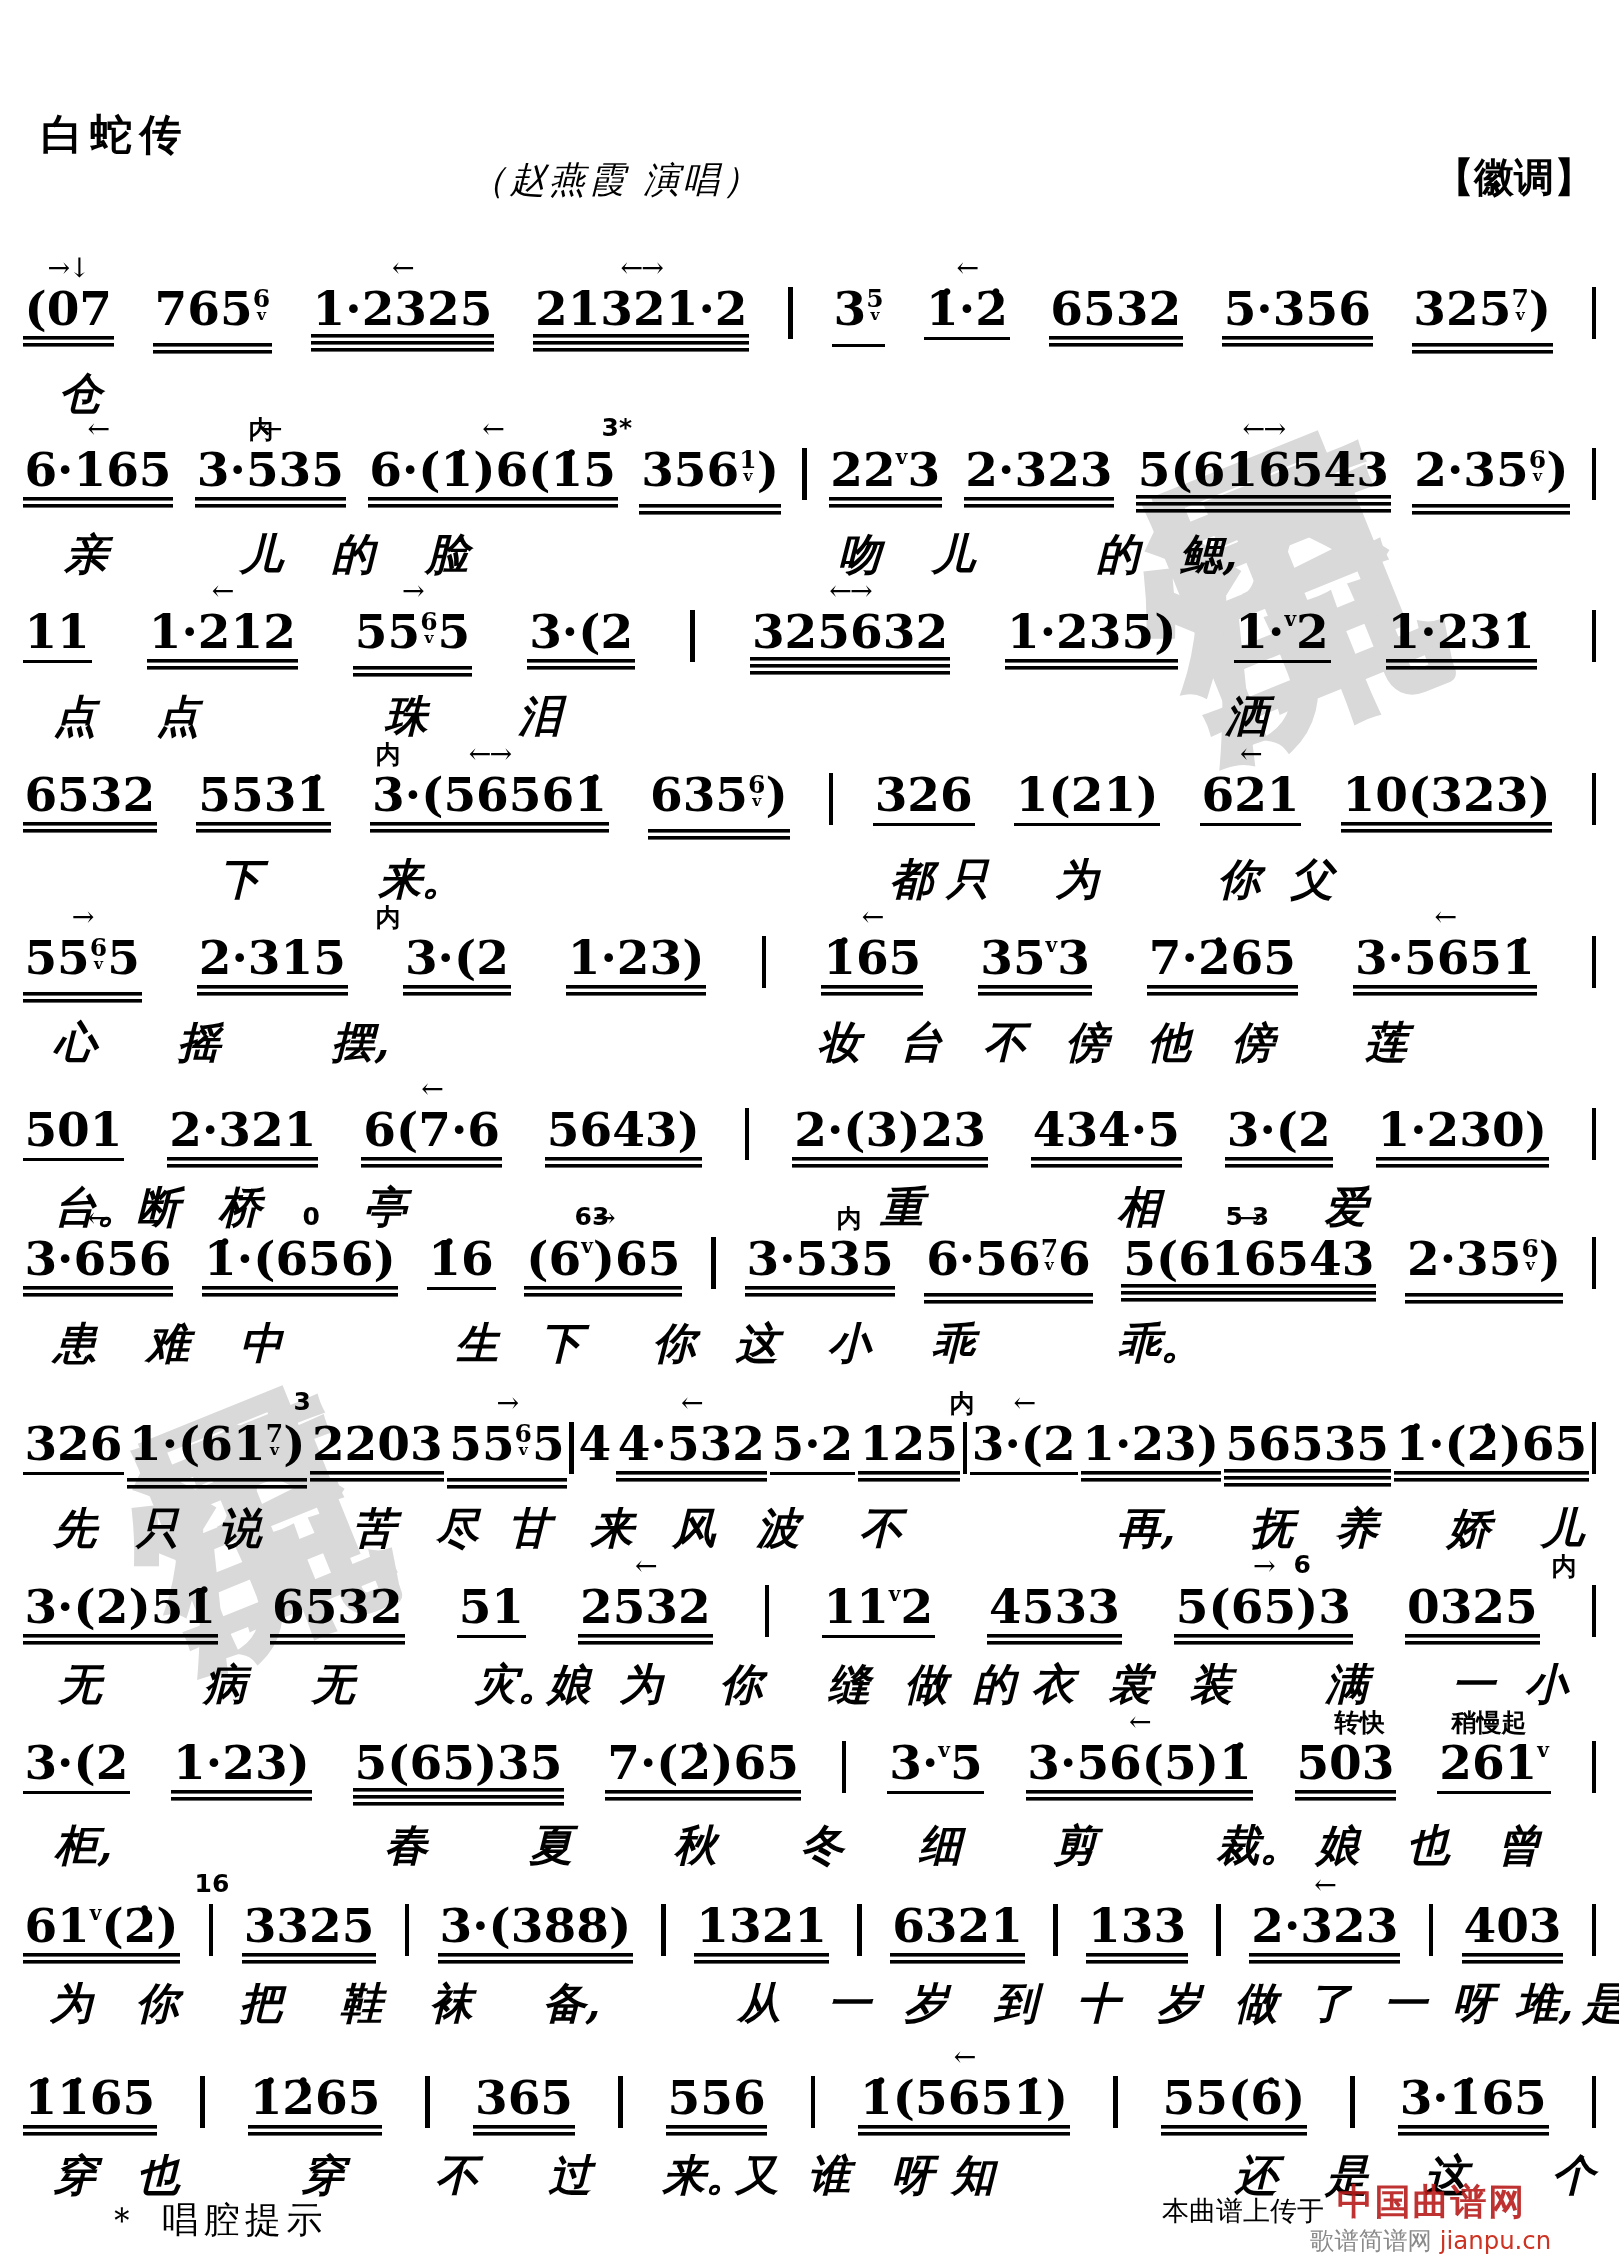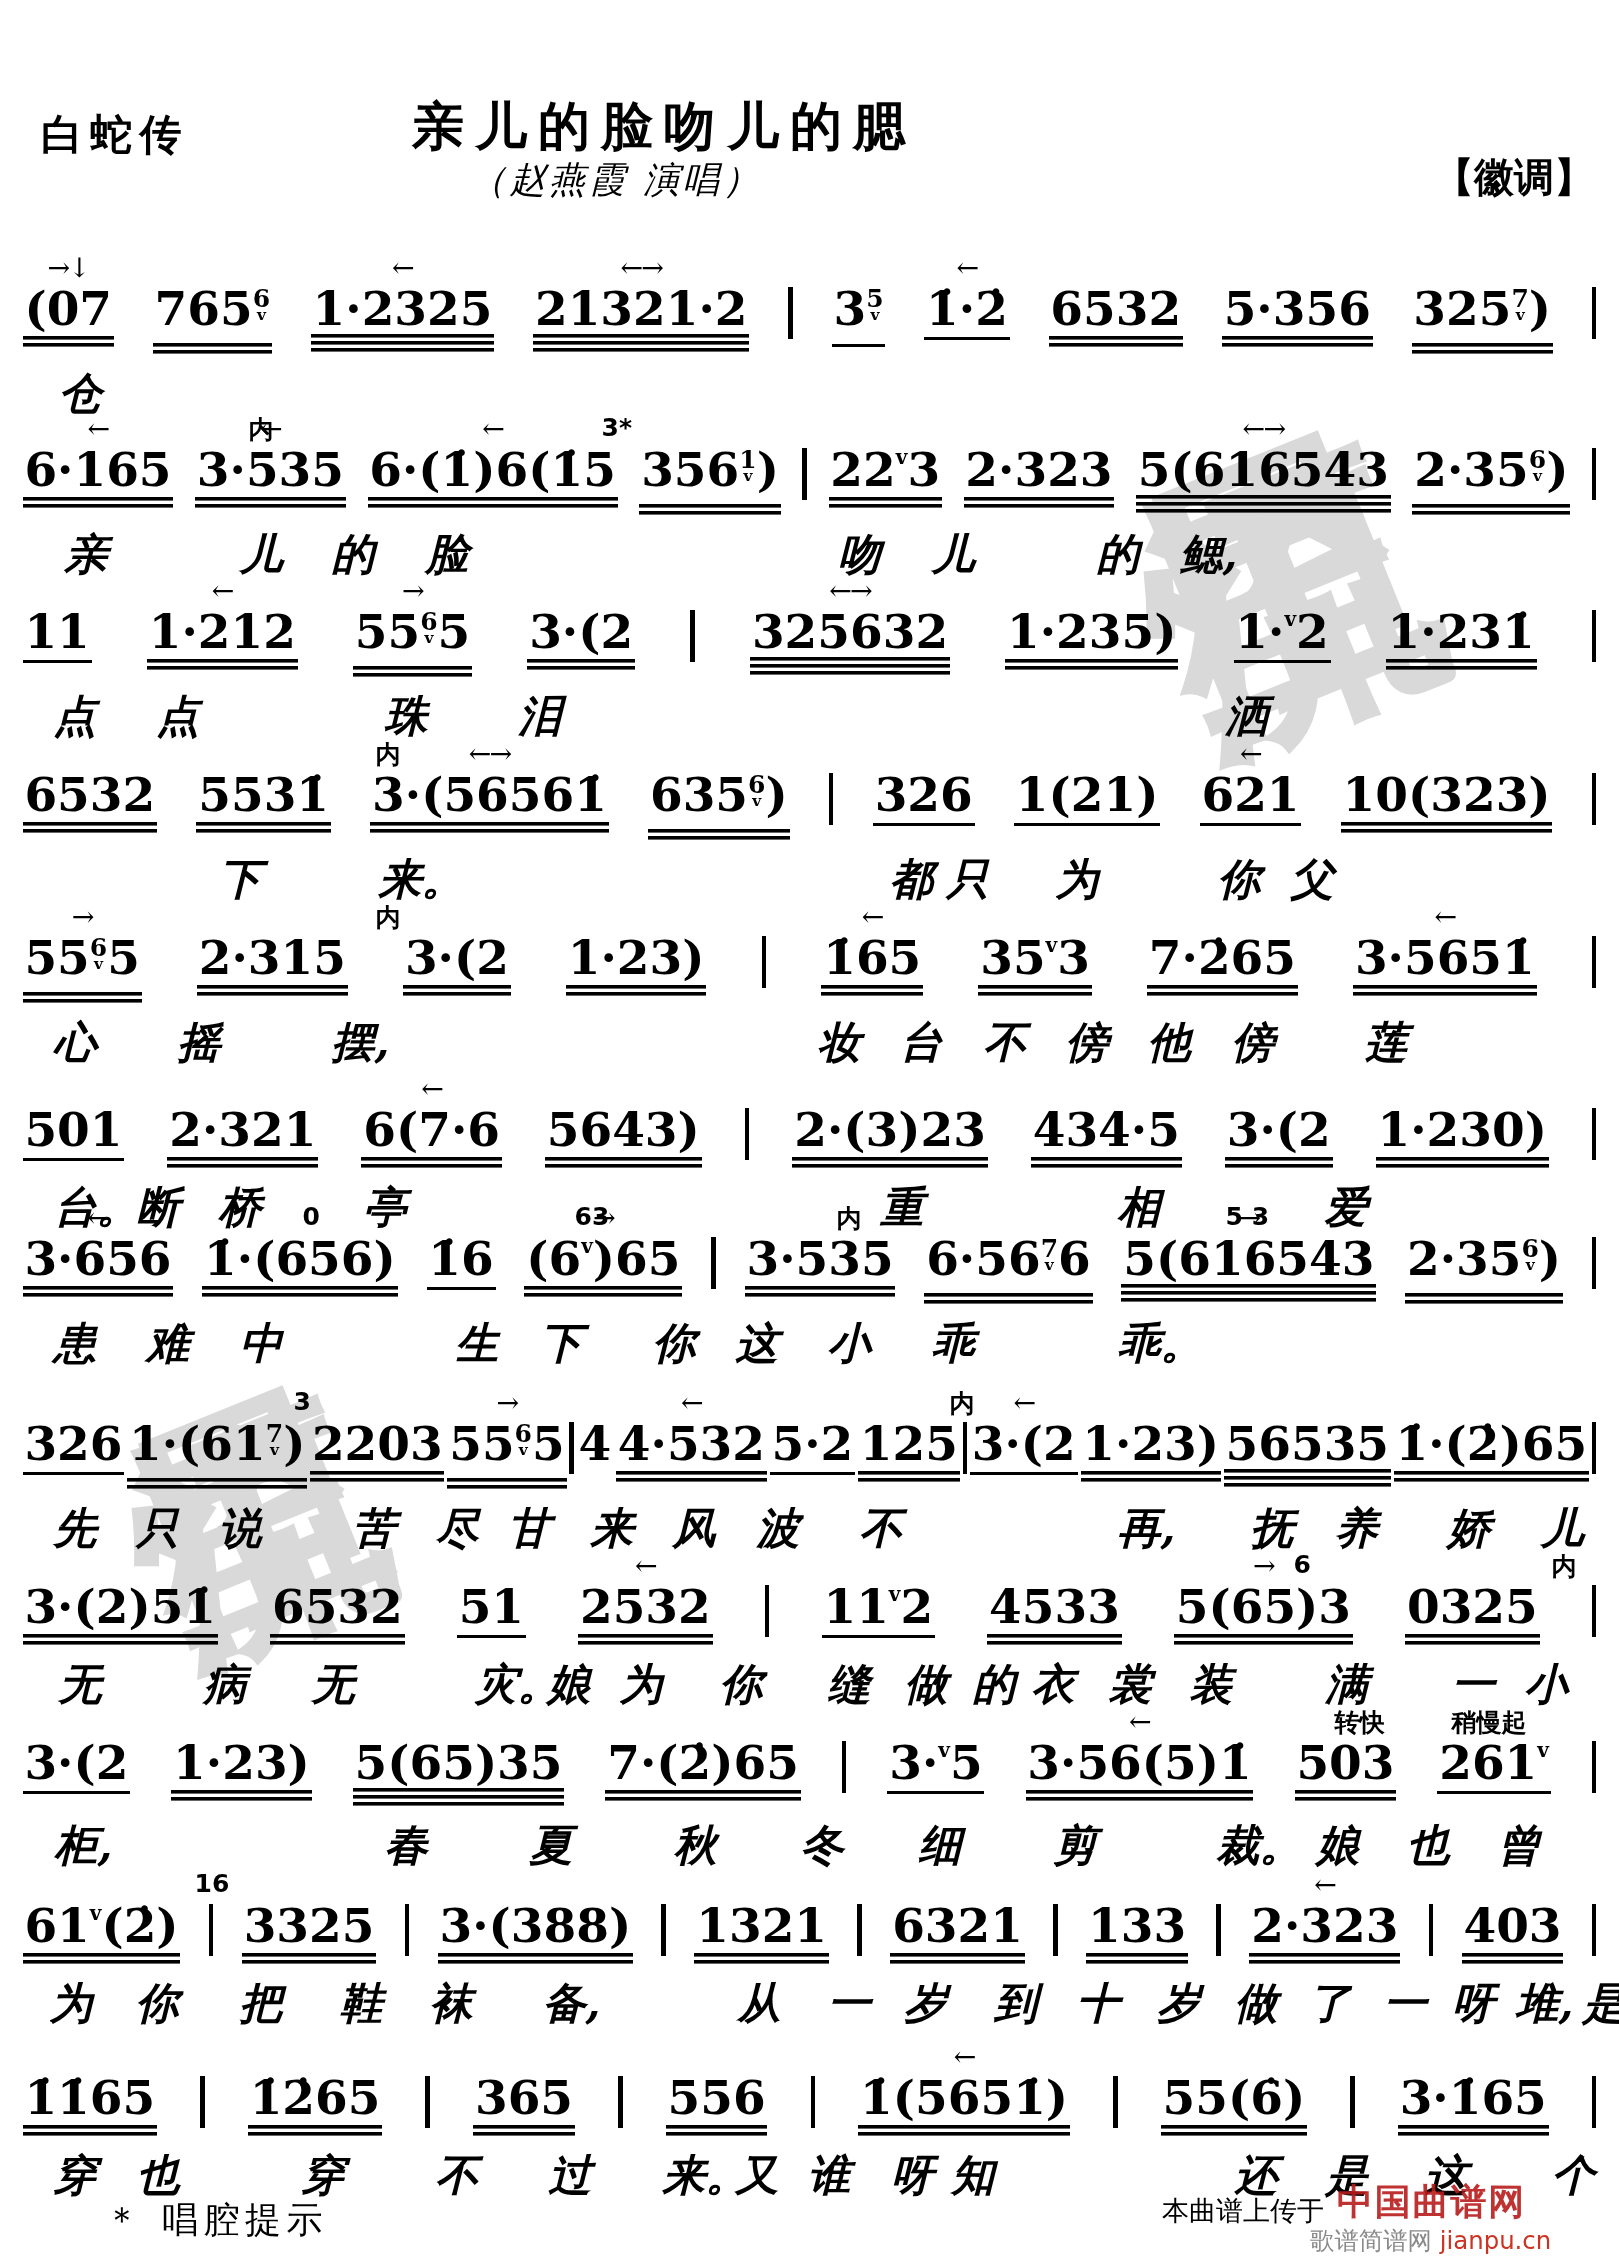--- a/index.html
+++ b/index.html
@@ -64,21 +64,20 @@
 </style>
 </head>
 <body>
 
 <div class="page">
 
   <div class="wm wm1">恒流星</div>
   <div class="wm wm2">恒流星</div>
 
   <div class="hdr series">白蛇传</div>
-  <div class="hdr title">亲儿的脸吻儿的腮</div>
   <div class="hdr singer">（赵燕霞 演唱）</div>
   <div class="hdr mode">【徽调】</div>
 
   <div id="lines">
       <div class="music-line" style="top: 252px;">
         <div class="ann-row"></div>
         <div class="notes">
           <span class="grp u2"><span class="arrow">→↓</span><span>(07</span></span>
           <span class="grp u2"><span>765</span><span class="supstack">
               <span class="num">6</span>

